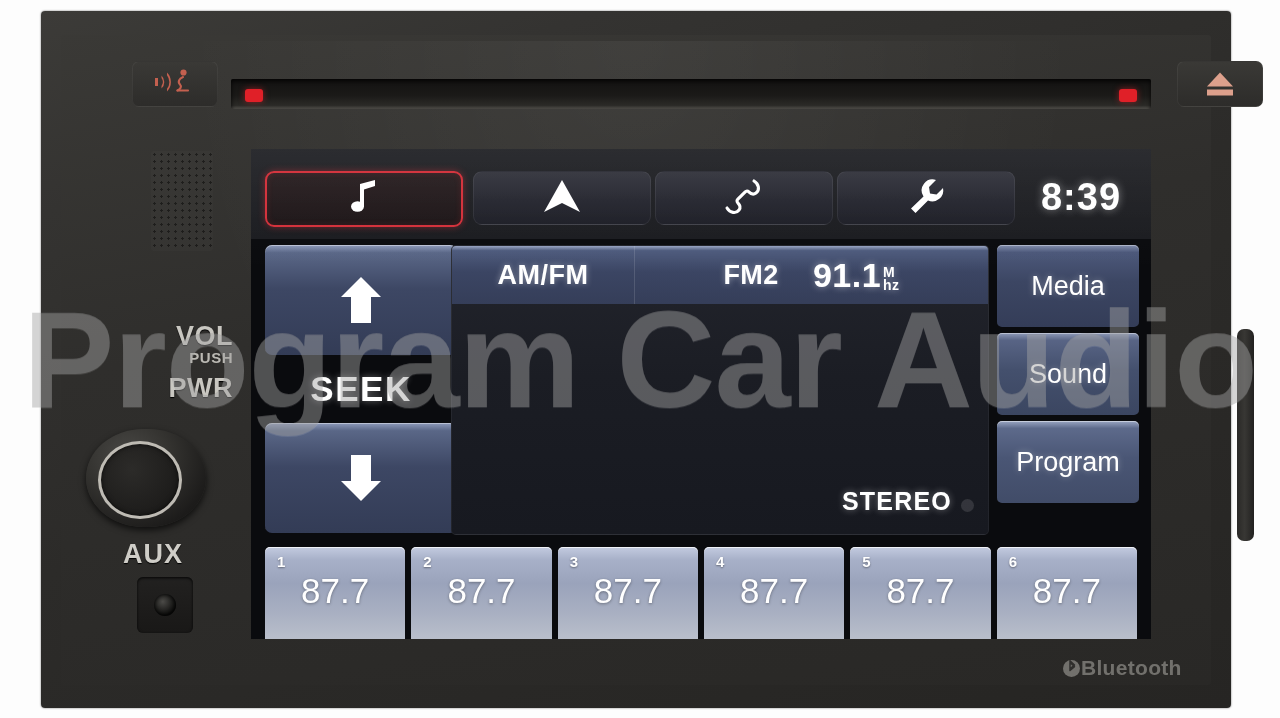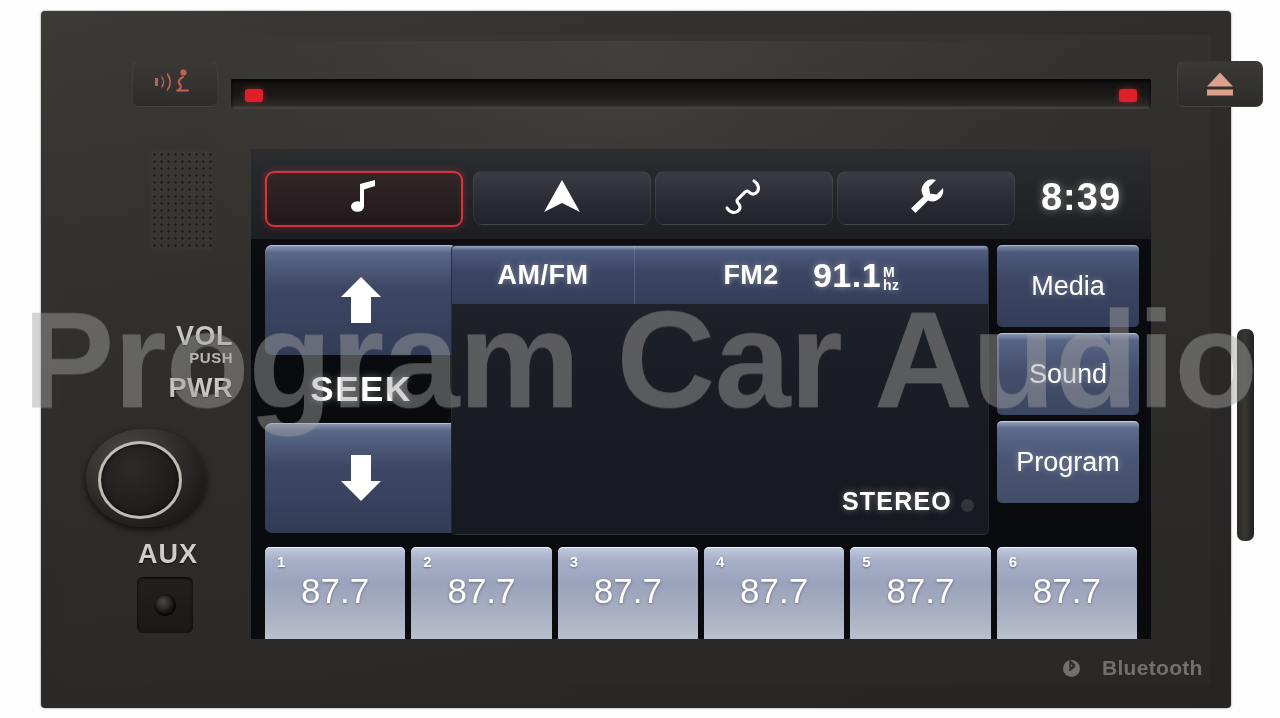--- a/index.html
+++ b/index.html
@@ -81,21 +81,21 @@
     background:radial-gradient(ellipse at 35% 28%,#4a4946 0%,#343330 38%,#1d1c1b 75%,#121110 100%);
     box-shadow:0 3px 7px rgba(0,0,0,.7);
   }
   .knob-ring{
     position:absolute;left:12px;top:12px;width:78px;height:72px;border-radius:50%;
     border:3px solid rgba(226,222,213,.82);
     box-shadow:inset 0 0 5px rgba(0,0,0,.65);
     background:radial-gradient(ellipse at 40% 35%,#2c2b29,#171615);
   }
 
-  .aux-label{position:absolute;left:62px;top:528px;width:130px;text-align:center;color:#cfcdc7;
+  .aux-label{position:absolute;left:47px;top:528px;width:130px;text-align:center;color:#cfcdc7;
     font-size:27px;font-weight:bold;letter-spacing:1px;text-shadow:0 1px 1px #000;}
   .aux-jack{
     position:absolute;left:96px;top:566px;width:56px;height:56px;border-radius:6px;
     background:linear-gradient(180deg,#222120,#191817);
     box-shadow:inset 0 1px 3px rgba(0,0,0,.9);
   }
   .aux-hole{position:absolute;left:50%;top:50%;transform:translate(-50%,-50%);
     width:22px;height:22px;border-radius:50%;
     background:radial-gradient(circle at 40% 35%,#4b4a47,#0b0b0a 70%);
     box-shadow:inset 0 0 4px #000;}
@@ -207,21 +207,21 @@
     background:linear-gradient(180deg,#c3cbe0 0%,#a7b0c8 14%,#9aa3bb 40%,#a9b0c2 72%,#b9bfcb 100%);
     box-shadow:inset 0 1px 0 rgba(255,255,255,.75);
   }
   .preset-num{position:absolute;left:12px;top:6px;color:#fff;font-size:15px;font-weight:bold;
     text-shadow:0 1px 2px rgba(0,0,0,.4);}
   .preset-val{position:absolute;left:0;right:0;top:24px;text-align:center;color:#fff;
     font-size:35px;font-weight:normal;text-shadow:0 1px 3px rgba(0,0,0,.35);}
 
   
   .bt-mark{
-    position:absolute;left:1022px;top:645px;display:flex;align-items:center;gap:22px;
+    position:absolute;left:1022px;top:645px;display:flex;align-items:center;gap:1px;
     color:rgba(215,212,205,.42);font-size:21px;font-weight:bold;letter-spacing:.3px;
   }
 
   
   .watermark{
     position:absolute;left:0;top:0;width:1280px;height:718px;pointer-events:none;
     display:flex;align-items:center;justify-content:center;
     font-size:137px;font-weight:bold;letter-spacing:-1px;
     color:rgba(150,150,150,.40);
     text-shadow:0 1px 0 rgba(255,255,255,.10);

